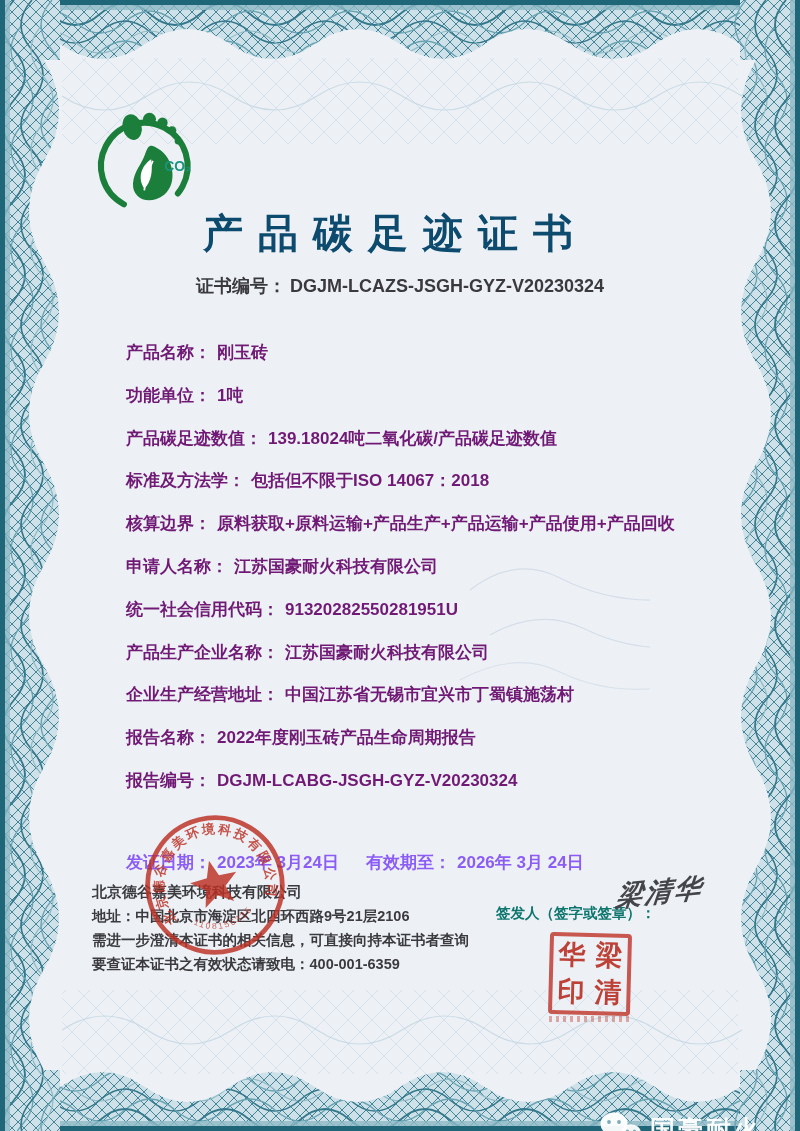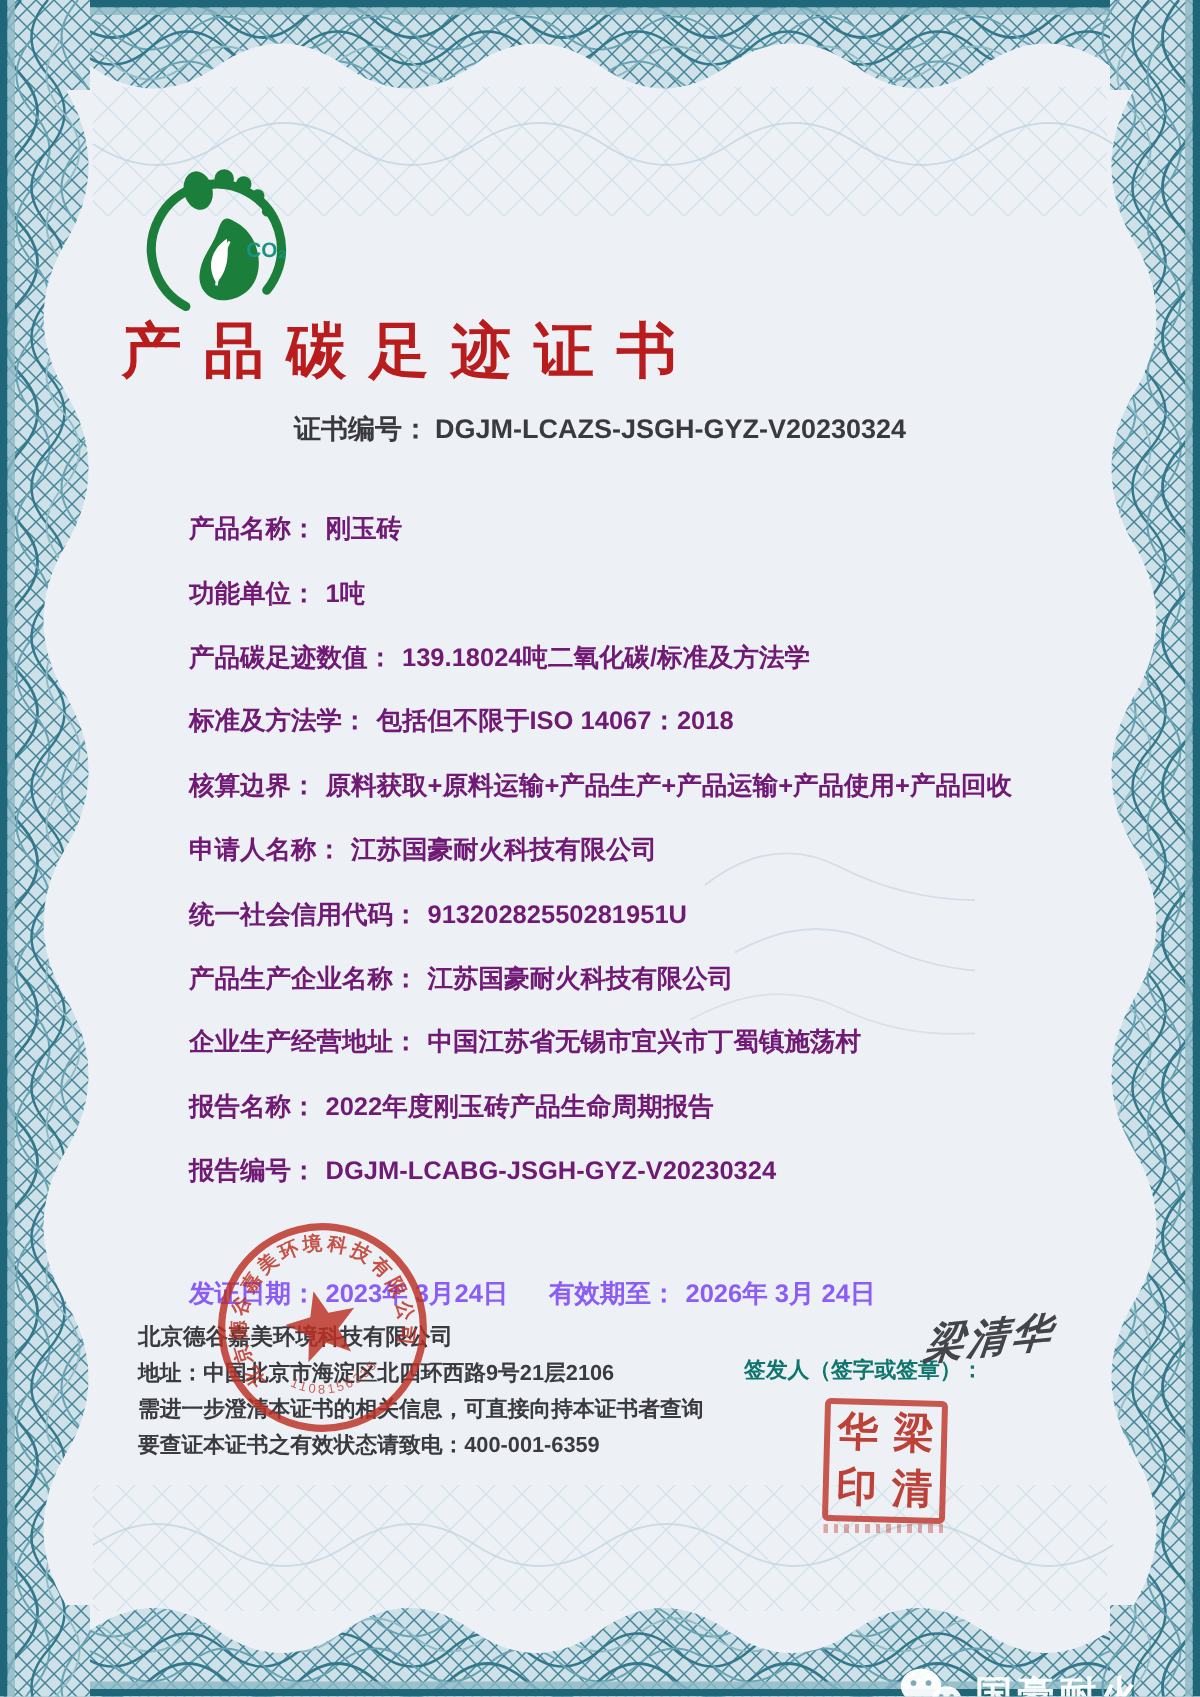--- a/index.html
+++ b/index.html
@@ -8,22 +8,22 @@
     background:#edf1f6;
     font-family:"Liberation Sans","DejaVu Sans",sans-serif;
     -webkit-font-smoothing:antialiased;
   }
   #border-art{position:absolute;left:0;top:0;z-index:0;}
   .content{position:absolute;z-index:1;}
 
   .logo{left:94px;top:102px;width:104px;height:116px;}
 
   .title{
-    left:66px;top:206px;width:680px;
-    font-size:40px;font-weight:700;color:#b91c1c;letter-spacing:15px;text-indent:15px;
+    left:48px;top:206px;width:680px;text-align:center;
+    font-size:40px;font-weight:700;color:#0c4a6e;letter-spacing:15px;text-indent:15px;
   }
   .certno{
     left:60px;top:274px;width:680px;text-align:center;
     font-size:18px;font-weight:600;color:#3a3a3e;
   }
   .certno .lbl{margin-right:4px;}
 
   .fields{left:126px;top:332px;width:560px;}
   .frow{line-height:42.8px;white-space:nowrap;font-size:17px;font-weight:600;color:#701a75;}
   .flabel{margin-right:6px;}
@@ -168,21 +168,21 @@
 </svg>
 
 <div class="content title">产品碳足迹证书</div>
 <div class="content certno">
   <span class="lbl">证书编号：</span><span>DGJM-LCAZS-JSGH-GYZ-V20230324</span>
 </div>
 
 <div class="content fields">
   <div class="frow"><span class="flabel">产品名称：</span><span>刚玉砖</span></div>
   <div class="frow"><span class="flabel">功能单位：</span><span>1吨</span></div>
-  <div class="frow"><span class="flabel">产品碳足迹数值：</span><span>139.18024吨二氧化碳/标准及方法学</span></div>
+  <div class="frow"><span class="flabel">产品碳足迹数值：</span><span>139.18024吨二氧化碳/产品碳足迹数值</span></div>
   <div class="frow"><span class="flabel">标准及方法学：</span><span>包括但不限于ISO 14067：2018</span></div>
   <div class="frow"><span class="flabel">核算边界：</span><span>原料获取+原料运输+产品生产+产品运输+产品使用+产品回收</span></div>
   <div class="frow"><span class="flabel">申请人名称：</span><span>江苏国豪耐火科技有限公司</span></div>
   <div class="frow"><span class="flabel">统一社会信用代码：</span><span>91320282550281951U</span></div>
   <div class="frow"><span class="flabel">产品生产企业名称：</span><span>江苏国豪耐火科技有限公司</span></div>
   <div class="frow"><span class="flabel">企业生产经营地址：</span><span>中国江苏省无锡市宜兴市丁蜀镇施荡村</span></div>
   <div class="frow"><span class="flabel">报告名称：</span><span>2022年度刚玉砖产品生命周期报告</span></div>
   <div class="frow"><span class="flabel">报告编号：</span><span>DGJM-LCABG-JSGH-GYZ-V20230324</span></div>
 </div>
 

